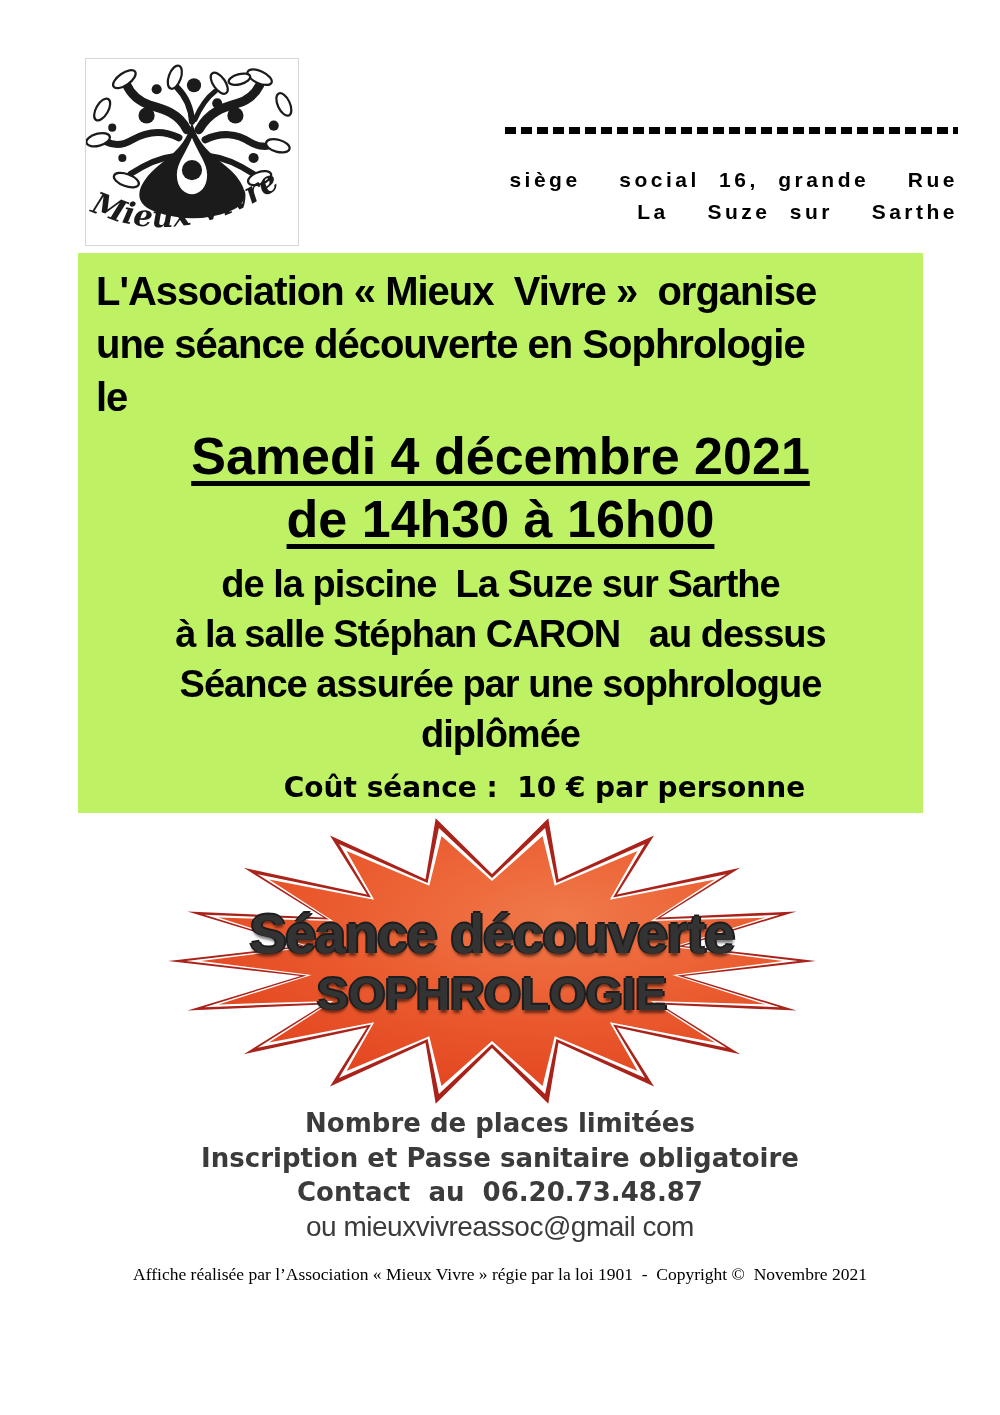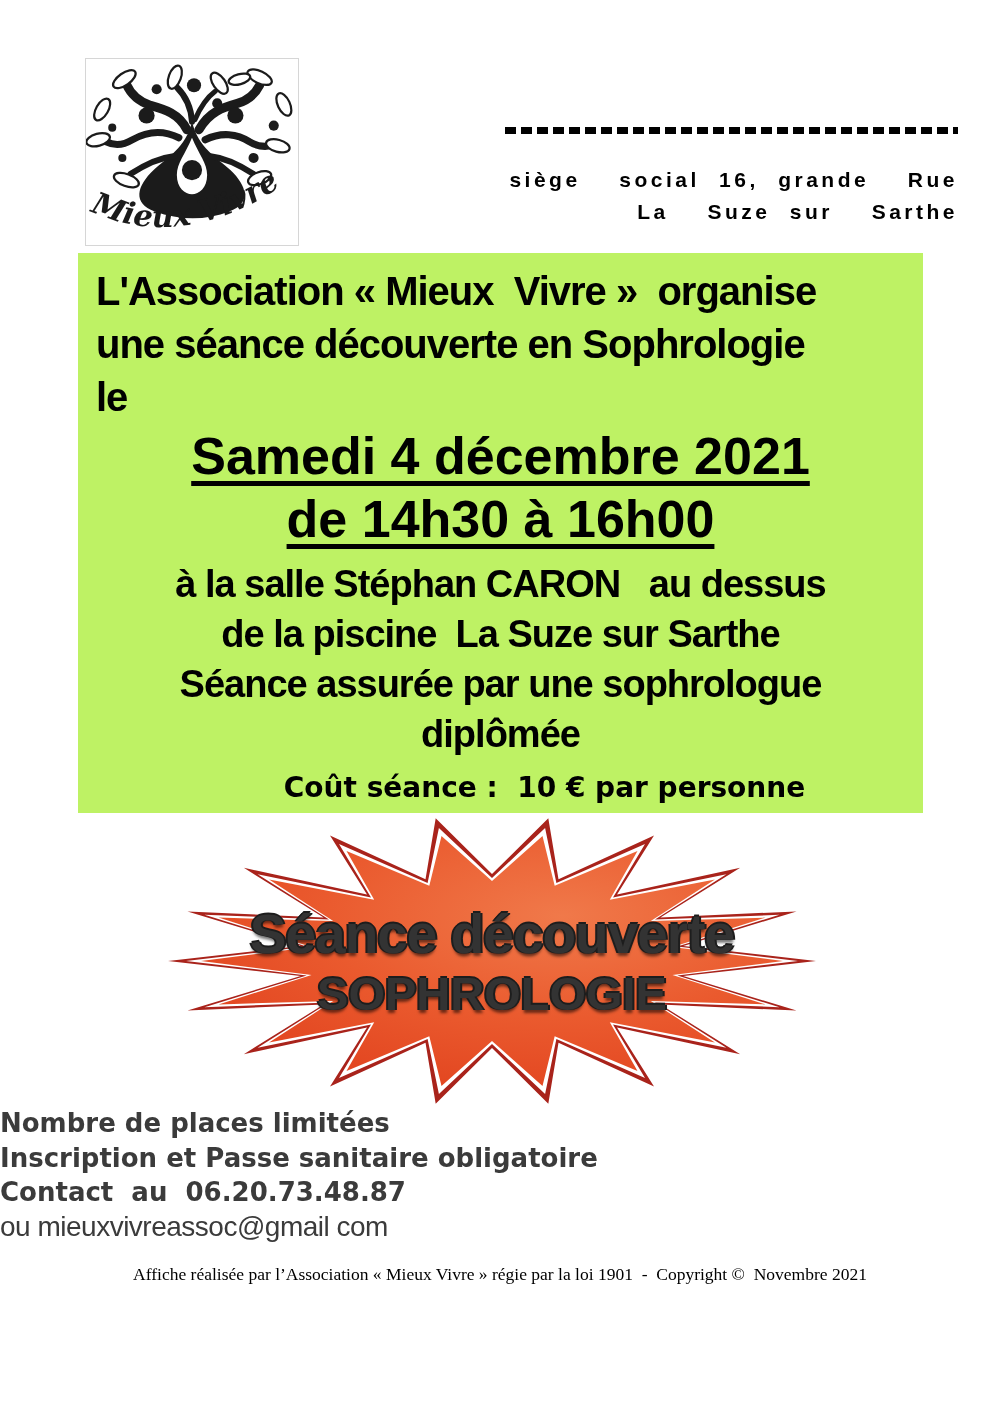--- a/index.html
+++ b/index.html
@@ -33,21 +33,21 @@
   
   .star-wrap{position:absolute;left:166px;top:814px;width:652px;height:294px;}
   .star-wrap svg{display:block;width:100%;height:100%;}
   .badge-text{position:absolute;left:0;width:100%;text-align:center;font-weight:bold;
               color:#333333;letter-spacing:-1px;
               text-shadow:-2px 0 #1d1d1d,2px 0 #1d1d1d,0 -2px #1d1d1d,0 3px 3px rgba(0,0,0,.55);}
   .badge-line1{top:88px;font-size:55px;}
   .badge-line2{top:152px;font-size:47px;letter-spacing:0px;}
 
   
-  .info-line{position:absolute;left:0;width:100%;color:#3b3b3b;
+  .info-line{position:absolute;left:0;width:100%;text-align:center;color:#3b3b3b;
              font-family:"DejaVu Sans",sans-serif;font-weight:bold;font-size:26px;}
   .il1{top:1108px;} .il2{top:1143px;} .il3{top:1177px;}
   .il4{top:1211px;font-family:"Liberation Sans",sans-serif;font-weight:normal;font-size:28px;
        color:#3b3b3b;letter-spacing:-0.5px;}
   .il4 .email{text-decoration-thickness:2px;text-underline-offset:4px;color:#3b3b3b;}
 
   
   .footer{position:absolute;left:0;top:1264px;width:100%;text-align:center;color:#000;
           font-family:"Liberation Serif",serif;font-size:17.5px;}
 </style>
@@ -118,22 +118,22 @@
     <div class="intro">
       <div class="pre">L'Association « Mieux  Vivre »  organise</div>
       <div class="pre">une séance découverte en Sophrologie</div>
       <div class="pre">le</div>
     </div>
     <div class="date-block">
       <div><span class="u pre">Samedi 4 décembre 2021</span></div>
       <div><span class="u pre">de 14h30 à 16h00</span></div>
     </div>
     <div class="venue">
+      <div class="pre">de la piscine  La Suze sur Sarthe</div>
       <div class="pre">à la salle Stéphan CARON   au dessus</div>
-      <div class="pre">de la piscine  La Suze sur Sarthe</div>
       <div class="pre">Séance assurée par une sophrologue</div>
       <div class="pre">diplômée</div>
     </div>
     <div class="cost pre">Coût séance :  10 € par personne</div>
   </div>
 
   <div class="star-wrap">
     <svg viewBox="-326 -147 652 294">
       <defs>
         <radialGradient id="orangeG" cx="62%" cy="32%" r="75%">

